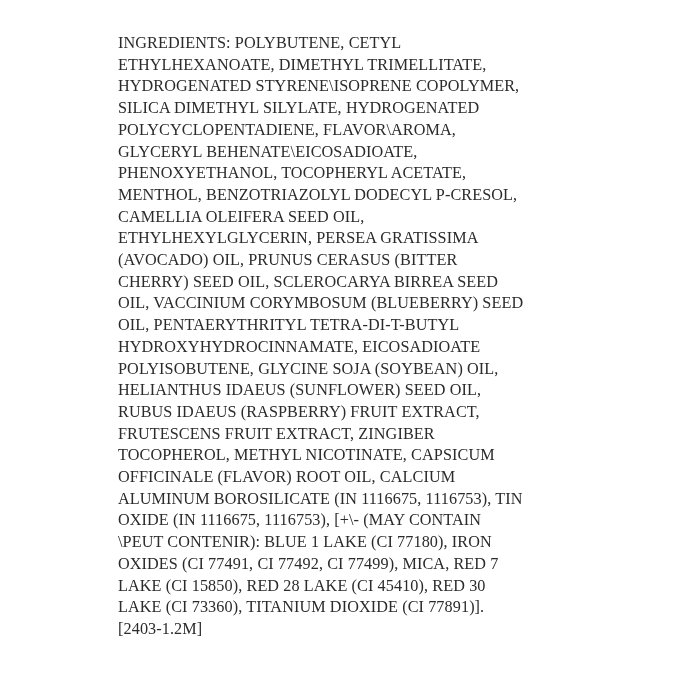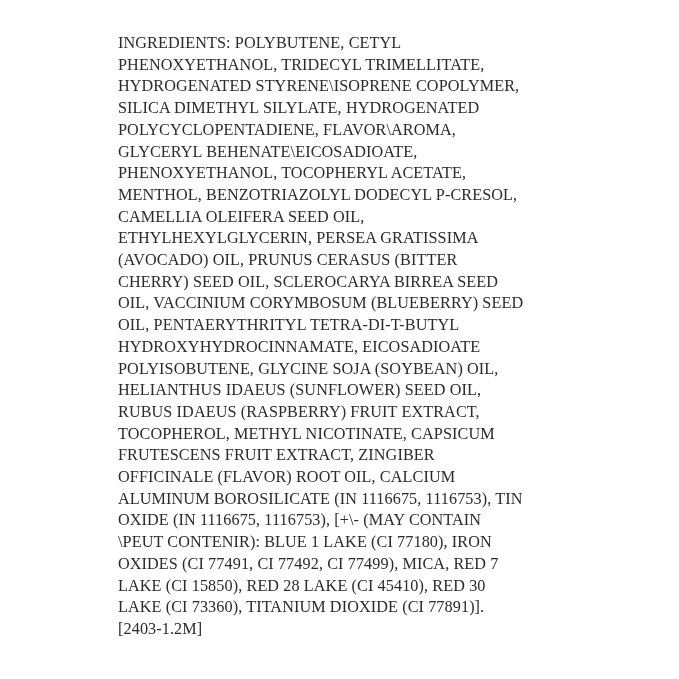--- a/index.html
+++ b/index.html
@@ -35,39 +35,39 @@
   .text-line {
     white-space: pre;
   }
 </style>
 </head>
 <body>
 
 <div class="label-image">
   <div class="text-block">
       <div class="text-line">INGREDIENTS: POLYBUTENE, CETYL</div>
-      <div class="text-line">PHENOXYETHANOL, TRIDECYL TRIMELLITATE,</div>
+      <div class="text-line">ETHYLHEXANOATE, DIMETHYL TRIMELLITATE,</div>
       <div class="text-line">HYDROGENATED STYRENE\ISOPRENE COPOLYMER,</div>
       <div class="text-line">SILICA DIMETHYL SILYLATE, HYDROGENATED</div>
       <div class="text-line">POLYCYCLOPENTADIENE, FLAVOR\AROMA,</div>
       <div class="text-line">GLYCERYL BEHENATE\EICOSADIOATE,</div>
       <div class="text-line">PHENOXYETHANOL, TOCOPHERYL ACETATE,</div>
       <div class="text-line">MENTHOL, BENZOTRIAZOLYL DODECYL P-CRESOL,</div>
       <div class="text-line">CAMELLIA OLEIFERA SEED OIL,</div>
       <div class="text-line">ETHYLHEXYLGLYCERIN, PERSEA GRATISSIMA</div>
       <div class="text-line">(AVOCADO) OIL, PRUNUS CERASUS (BITTER</div>
       <div class="text-line">CHERRY) SEED OIL, SCLEROCARYA BIRREA SEED</div>
       <div class="text-line">OIL, VACCINIUM CORYMBOSUM (BLUEBERRY) SEED</div>
       <div class="text-line">OIL, PENTAERYTHRITYL TETRA-DI-T-BUTYL</div>
       <div class="text-line">HYDROXYHYDROCINNAMATE, EICOSADIOATE</div>
       <div class="text-line">POLYISOBUTENE, GLYCINE SOJA (SOYBEAN) OIL,</div>
       <div class="text-line">HELIANTHUS IDAEUS (SUNFLOWER) SEED OIL,</div>
       <div class="text-line">RUBUS IDAEUS (RASPBERRY) FRUIT EXTRACT,</div>
+      <div class="text-line">FRUTESCENS FRUIT EXTRACT, ZINGIBER</div>
       <div class="text-line">TOCOPHEROL, METHYL NICOTINATE, CAPSICUM</div>
-      <div class="text-line">FRUTESCENS FRUIT EXTRACT, ZINGIBER</div>
       <div class="text-line">OFFICINALE (FLAVOR) ROOT OIL, CALCIUM</div>
       <div class="text-line">ALUMINUM BOROSILICATE (IN 1116675, 1116753), TIN</div>
       <div class="text-line">OXIDE (IN 1116675, 1116753), [+\- (MAY CONTAIN</div>
       <div class="text-line">\PEUT CONTENIR): BLUE 1 LAKE (CI 77180), IRON</div>
       <div class="text-line">OXIDES (CI 77491, CI 77492, CI 77499), MICA, RED 7</div>
       <div class="text-line">LAKE (CI 15850), RED 28 LAKE (CI 45410), RED 30</div>
       <div class="text-line">LAKE (CI 73360), TITANIUM DIOXIDE (CI 77891)].</div>
       <div class="text-line">[2403-1.2M]</div>
     </div>
 </div>

